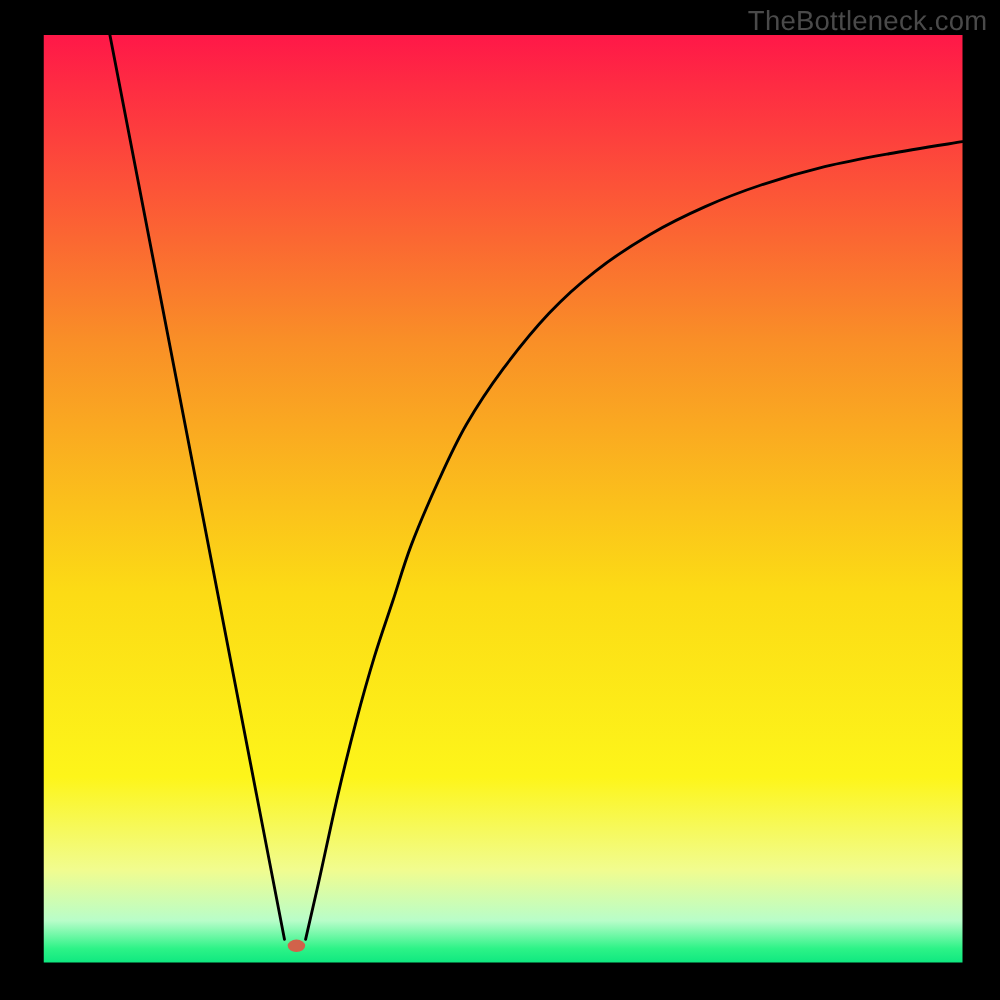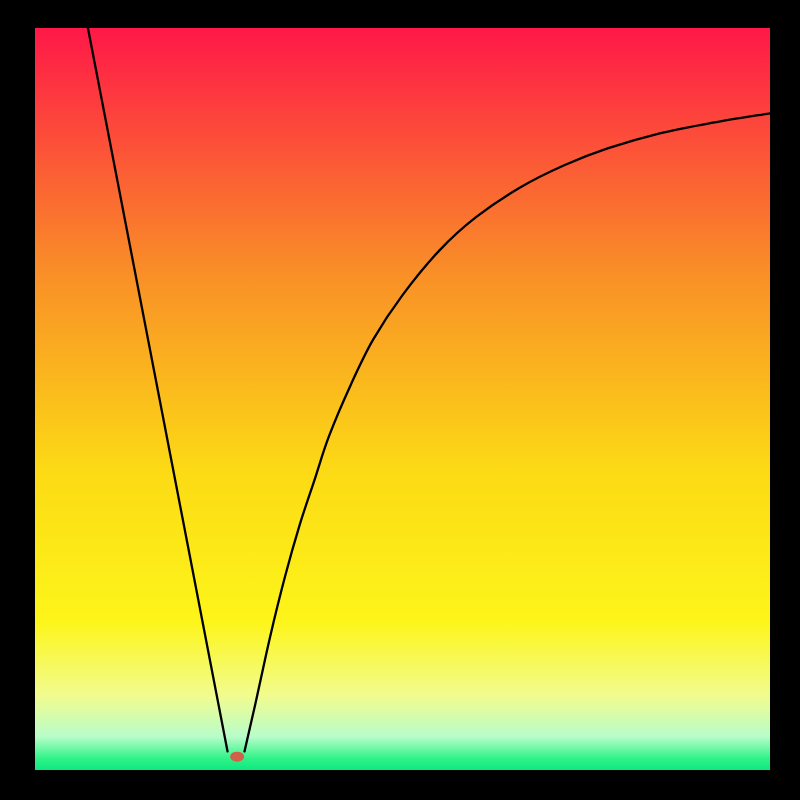--- a/index.html
+++ b/index.html
@@ -28,20 +28,21 @@
     z-index: 20;
   }
   svg {
     display: block;
   }
 </style>
 </head>
 <body>
 
 <div class="frame">
+  <div class="watermark">TheBottleneck.com</div>
 
   <svg id="chart-svg" width="800" height="800" viewBox="0 0 800 800">
     <defs>
       <linearGradient id="bg-grad" x1="0" y1="0" x2="0" y2="1">
           <stop offset="0.00%" stop-color="#ff1848"></stop>
           <stop offset="33.00%" stop-color="#f98f27"></stop>
           <stop offset="60.00%" stop-color="#fcdb15"></stop>
           <stop offset="80.00%" stop-color="#fdf51a"></stop>
           <stop offset="90.00%" stop-color="#f1fc8f"></stop>
           <stop offset="95.50%" stop-color="#b8fdc9"></stop>

